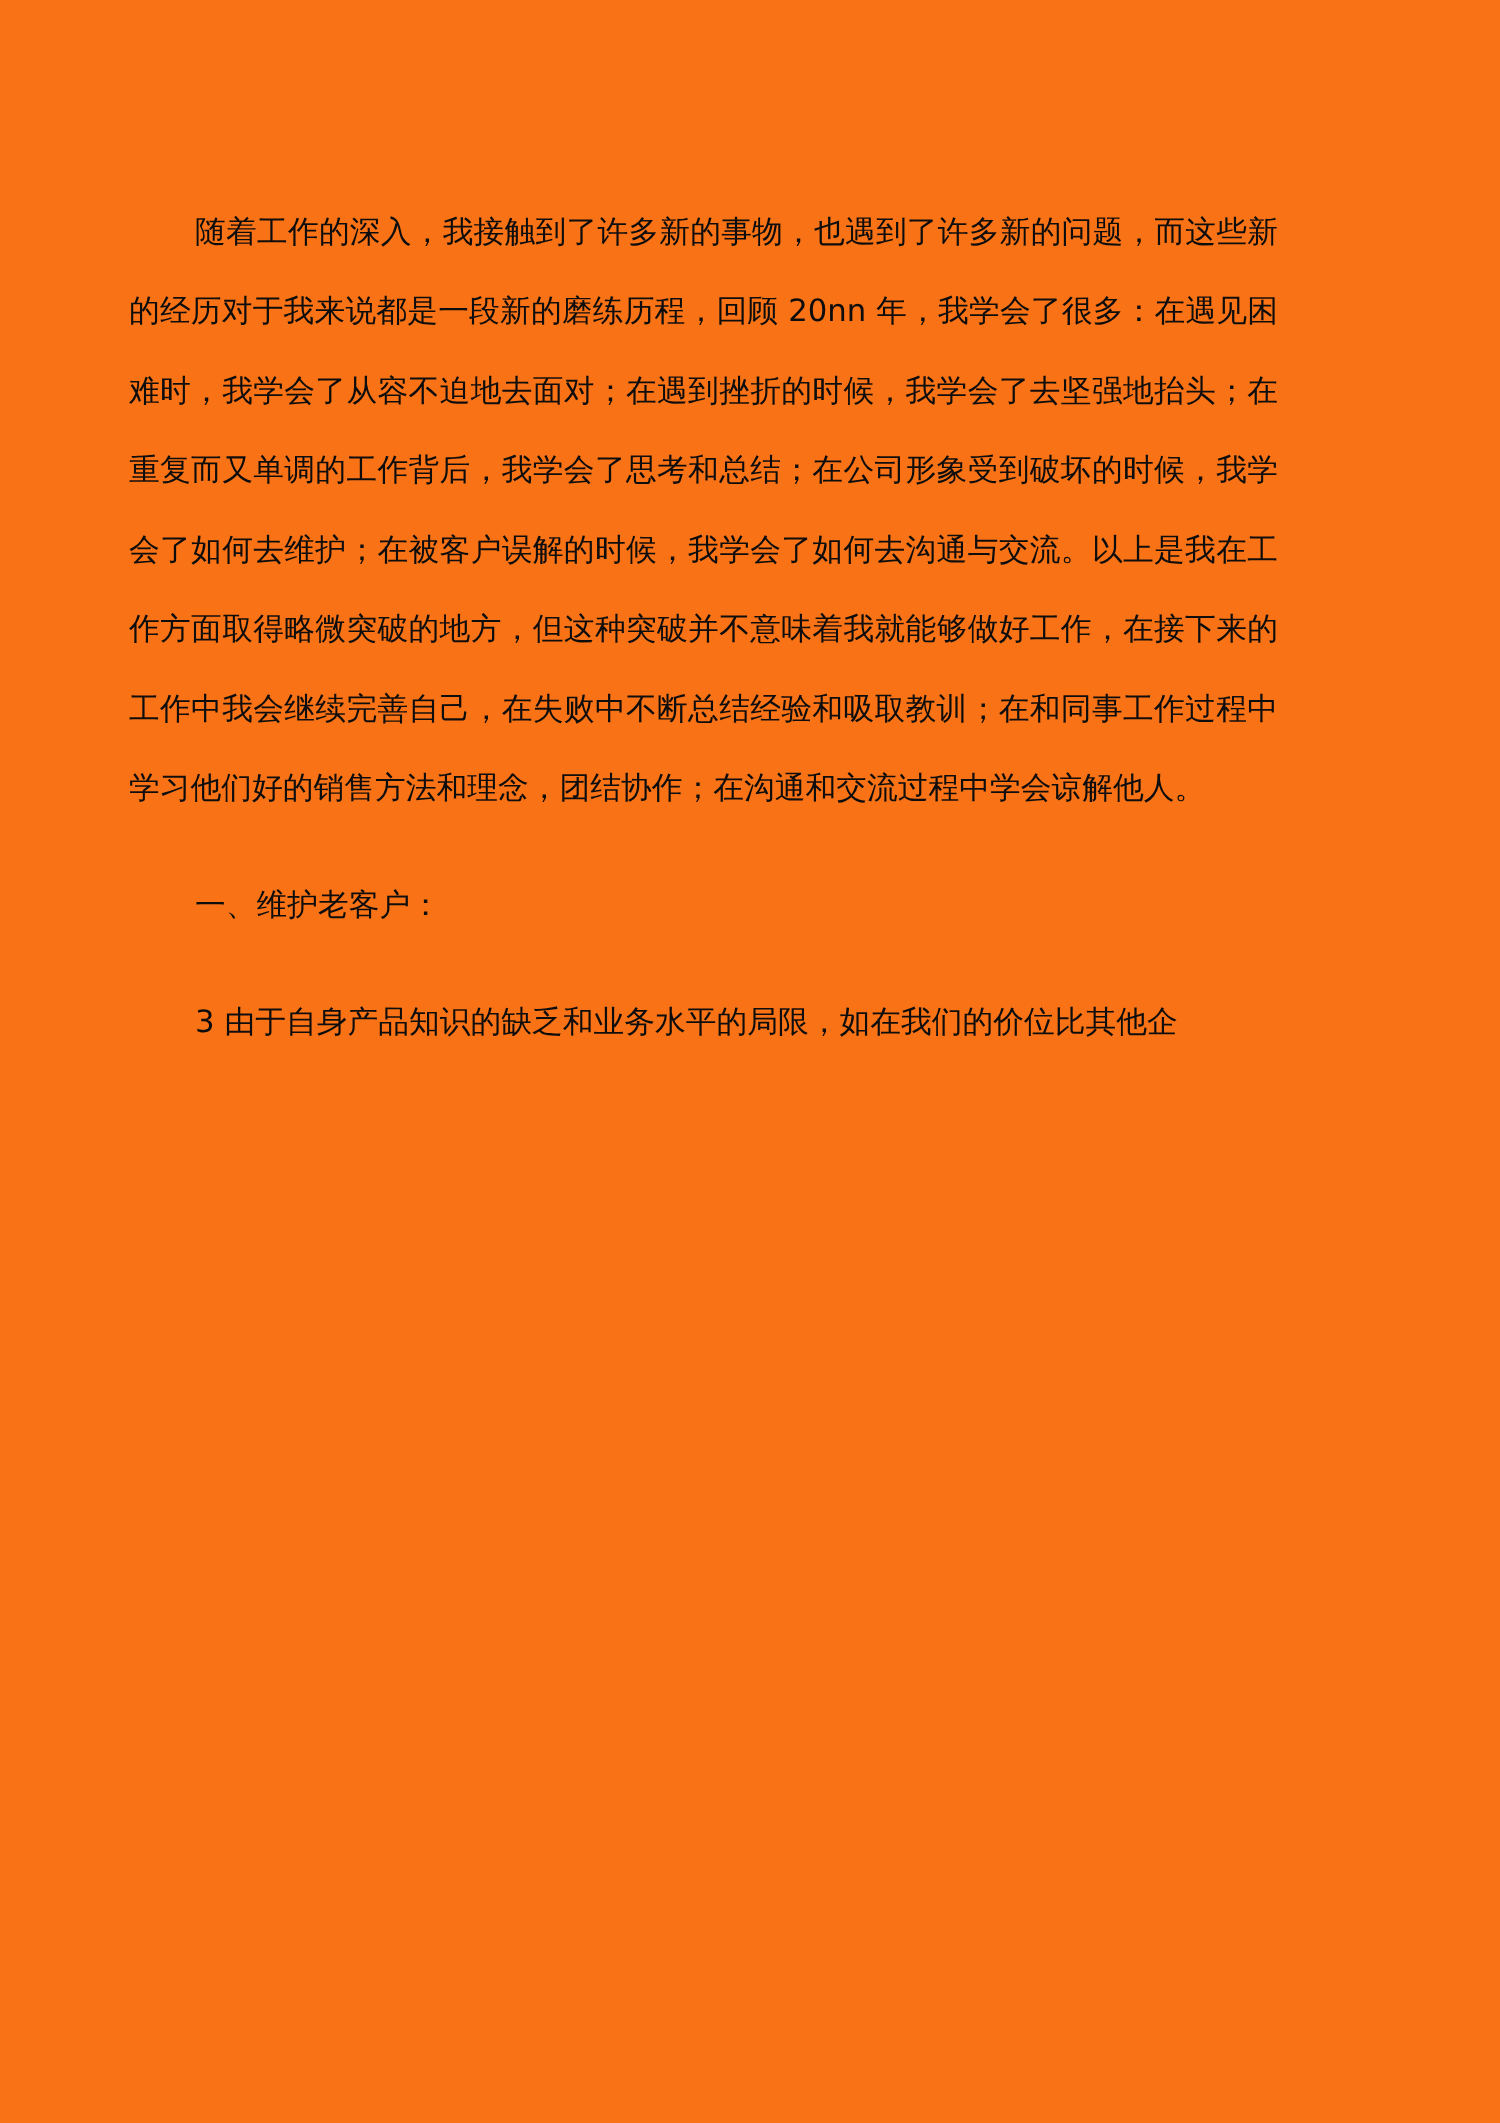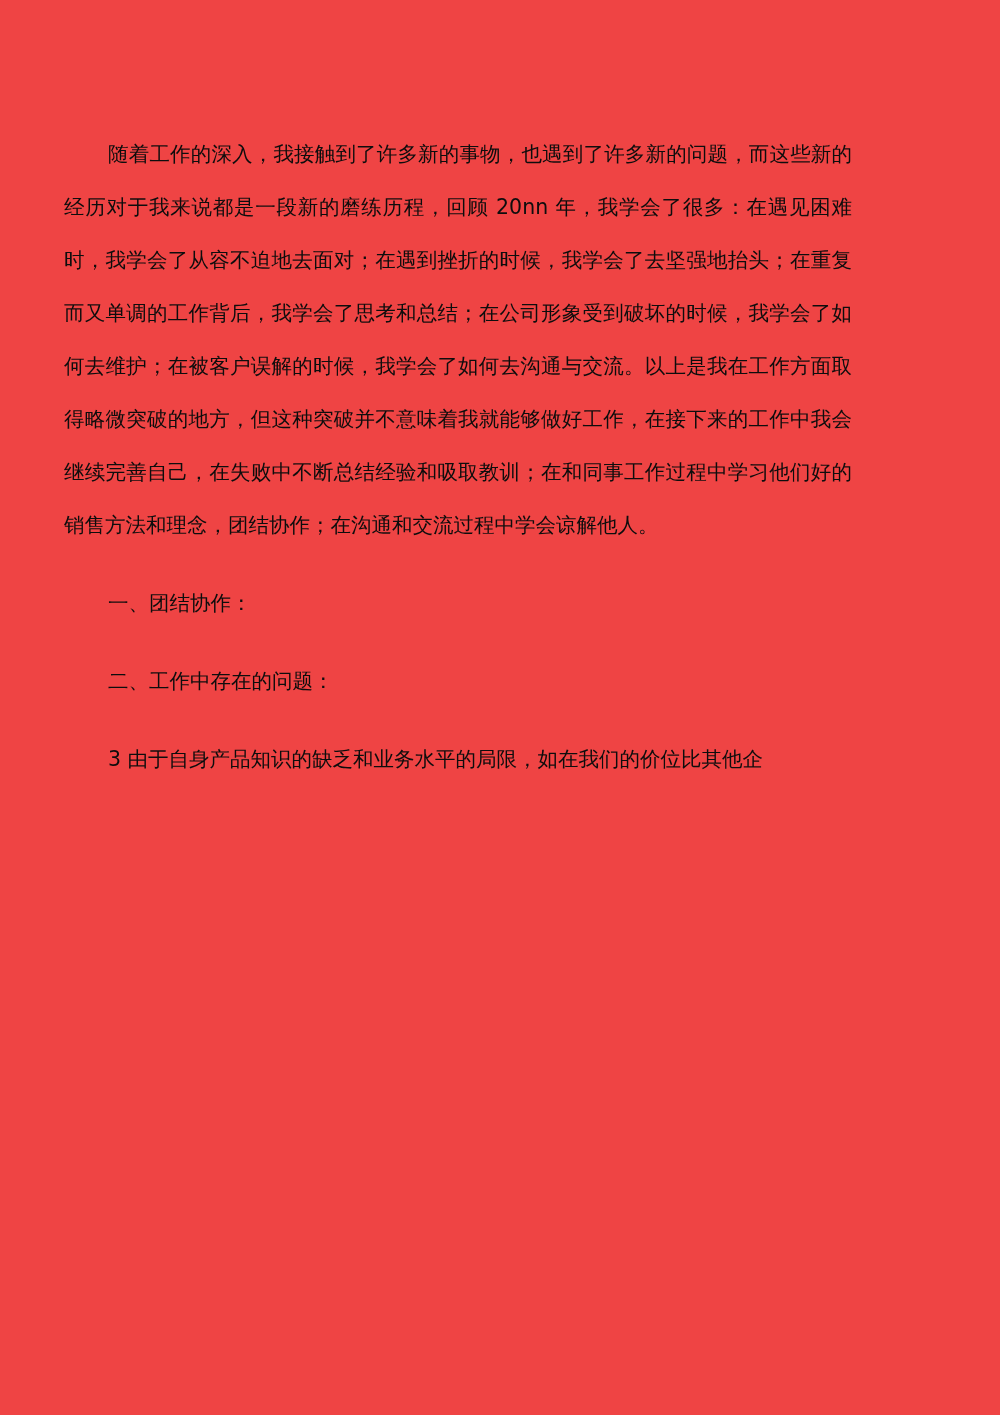--- a/index.html
+++ b/index.html
@@ -9,35 +9,34 @@
   }
   body {
     width: 1000px;
     height: 1415px;
     overflow: hidden;
   }
   .doc-page {
     box-sizing: border-box;
     width: 1000px;
     height: 1415px;
-    padding: 128px 148px 40px 64px;
-    background: #ef4444;
+    padding: 128px 148px 40px 86px;
+    background: #f97316;
     font-family: "DejaVu Sans", "Liberation Sans", sans-serif;
     font-size: 20.5px;
     color: #0d0d0d;
   }
   .doc-page p {
     margin: 0 0 25px 0;
     line-height: 53px;
     text-align: justify;
     text-indent: 2.15em;
     word-break: break-all;
   }
 </style>
 </head>
 <body>
 
 <div class="doc-page">
   <p>随着工作的深入，我接触到了许多新的事物，也遇到了许多新的问题，而这些新的经历对于我来说都是一段新的磨练历程，回顾 20nn 年，我学会了很多：在遇见困难时，我学会了从容不迫地去面对；在遇到挫折的时候，我学会了去坚强地抬头；在重复而又单调的工作背后，我学会了思考和总结；在公司形象受到破坏的时候，我学会了如何去维护；在被客户误解的时候，我学会了如何去沟通与交流。以上是我在工作方面取得略微突破的地方，但这种突破并不意味着我就能够做好工作，在接下来的工作中我会继续完善自己，在失败中不断总结经验和吸取教训；在和同事工作过程中学习他们好的销售方法和理念，团结协作；在沟通和交流过程中学会谅解他人。</p>
-  <p>一、团结协作：</p>
-  <p>二、工作中存在的问题：</p>
+  <p>一、维护老客户：</p>
   <p>3 由于自身产品知识的缺乏和业务水平的局限，如在我们的价位比其他企</p>
 </div>
 
 </body></html>

